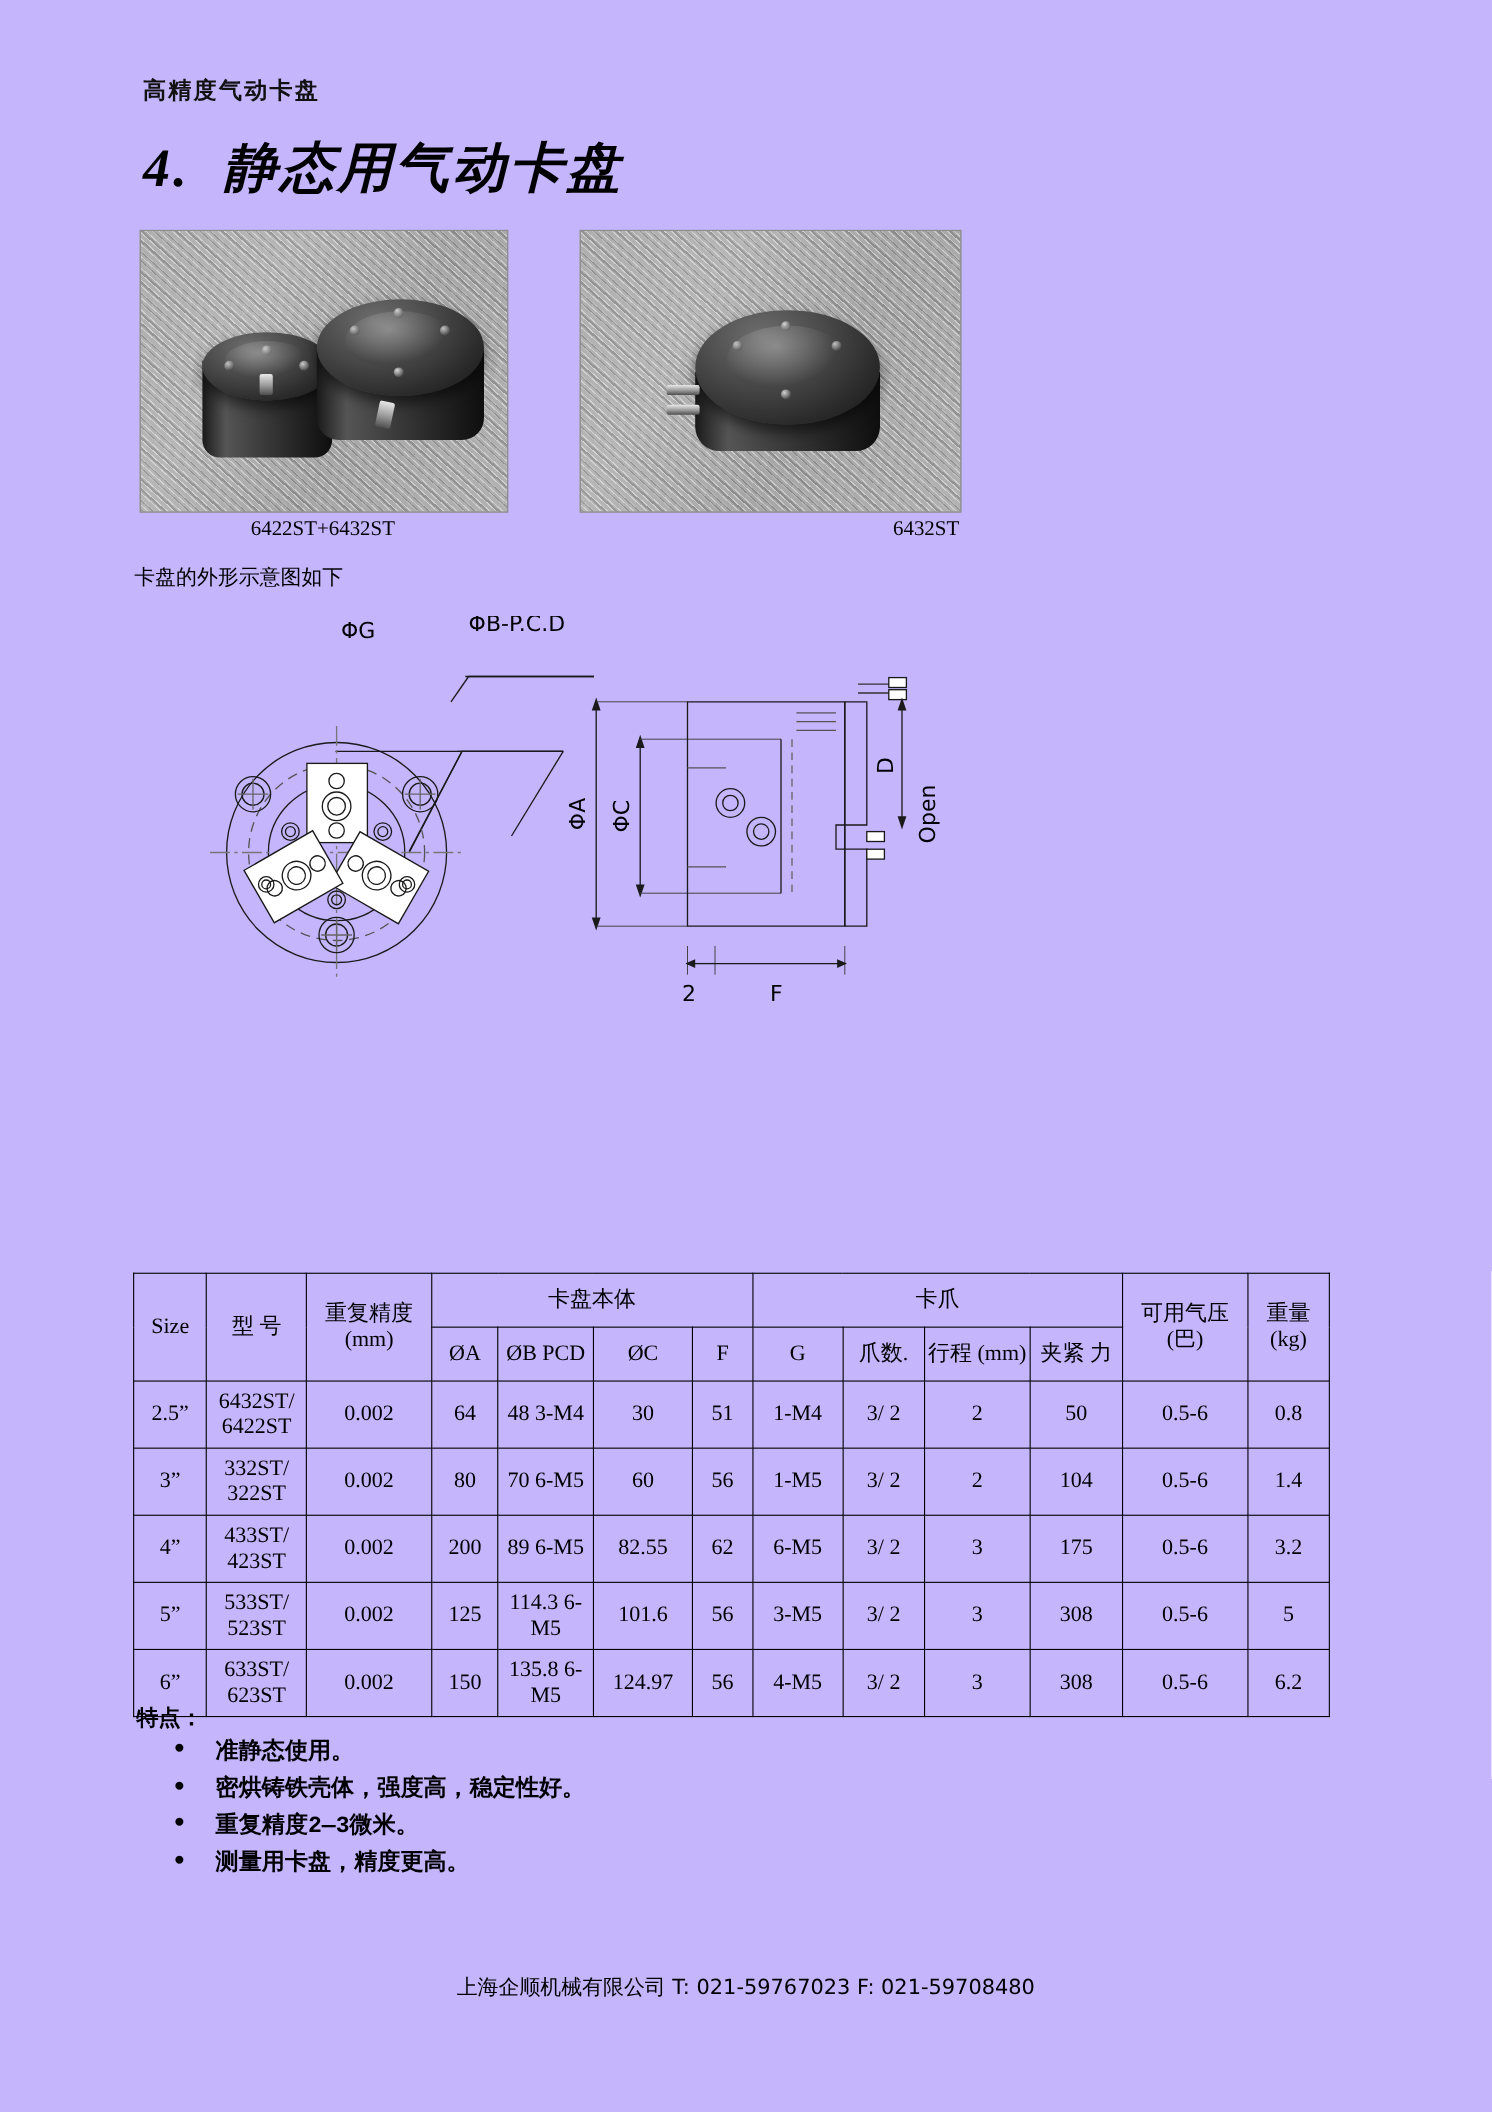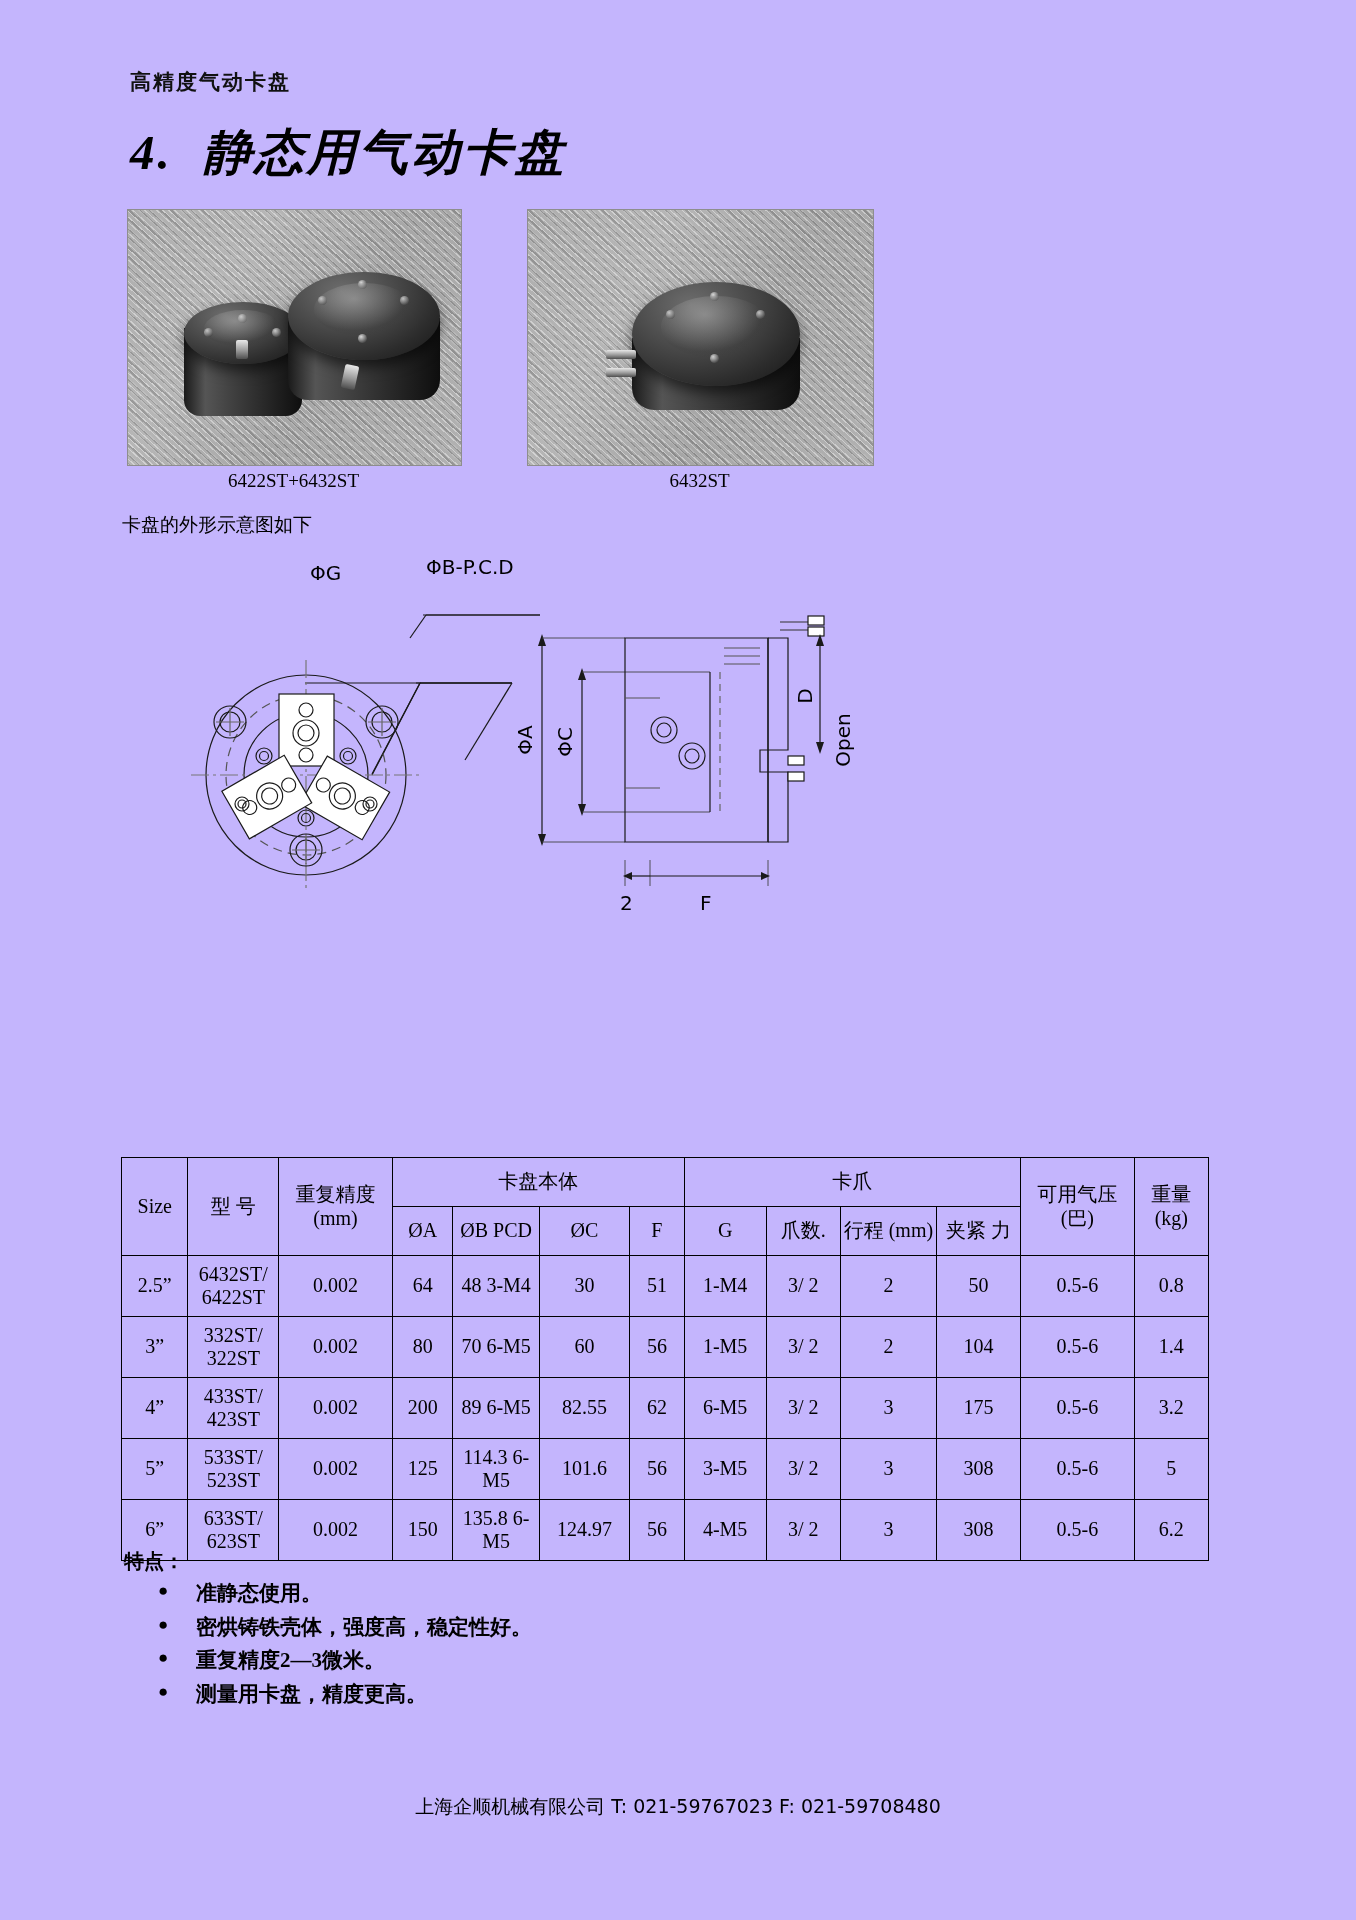--- a/index.html
+++ b/index.html
@@ -91,21 +91,21 @@
     background: linear-gradient(180deg, #e8e8e8, #9a9a9a 55%, #4f4f4f);
     border-radius: 2px;
   }
   .photo-caption {
     position: absolute;
     text-align: center;
     font-size: 19px;
     font-family: "Liberation Serif", serif;
   }
   .cap-1 { left: 127px; top: 470px; width: 333px; }
-  .cap-2 { left: 527px; top: 470px; width: 345px; }
+  .cap-2 { left: 527px; top: 470px; width: 345px; text-align: right; }
 
   .lead-text {
     position: absolute;
     left: 122px;
     top: 512px;
     font-family: "DejaVu Sans", sans-serif;
     font-size: 19px;
   }
 
   
@@ -155,21 +155,21 @@
   .col-stroke    { width: 92px; }
   .col-force     { width: 80px; }
   .col-press     { width: 110px; }
   .col-weight    { width: 70px; }
 
   
   .features {
     position: absolute;
     left: 124px;
     top: 1548px;
-    font-family: Liberation Serif, serif;
+    font-family: Liberation Mono, monospace;
   }
   .features-title {
     font-size: 20px;
     font-weight: bold;
     margin-bottom: 2px;
   }
   .features ul {
     list-style: none;
     margin: 0;
     padding: 0 0 0 34px;

